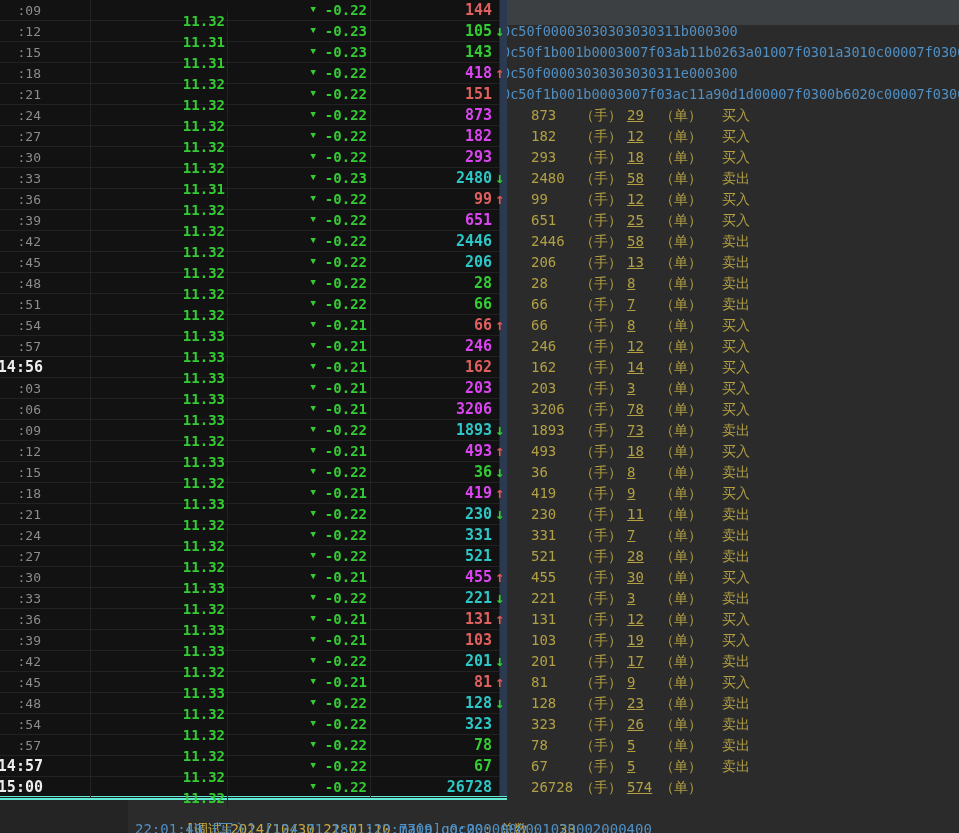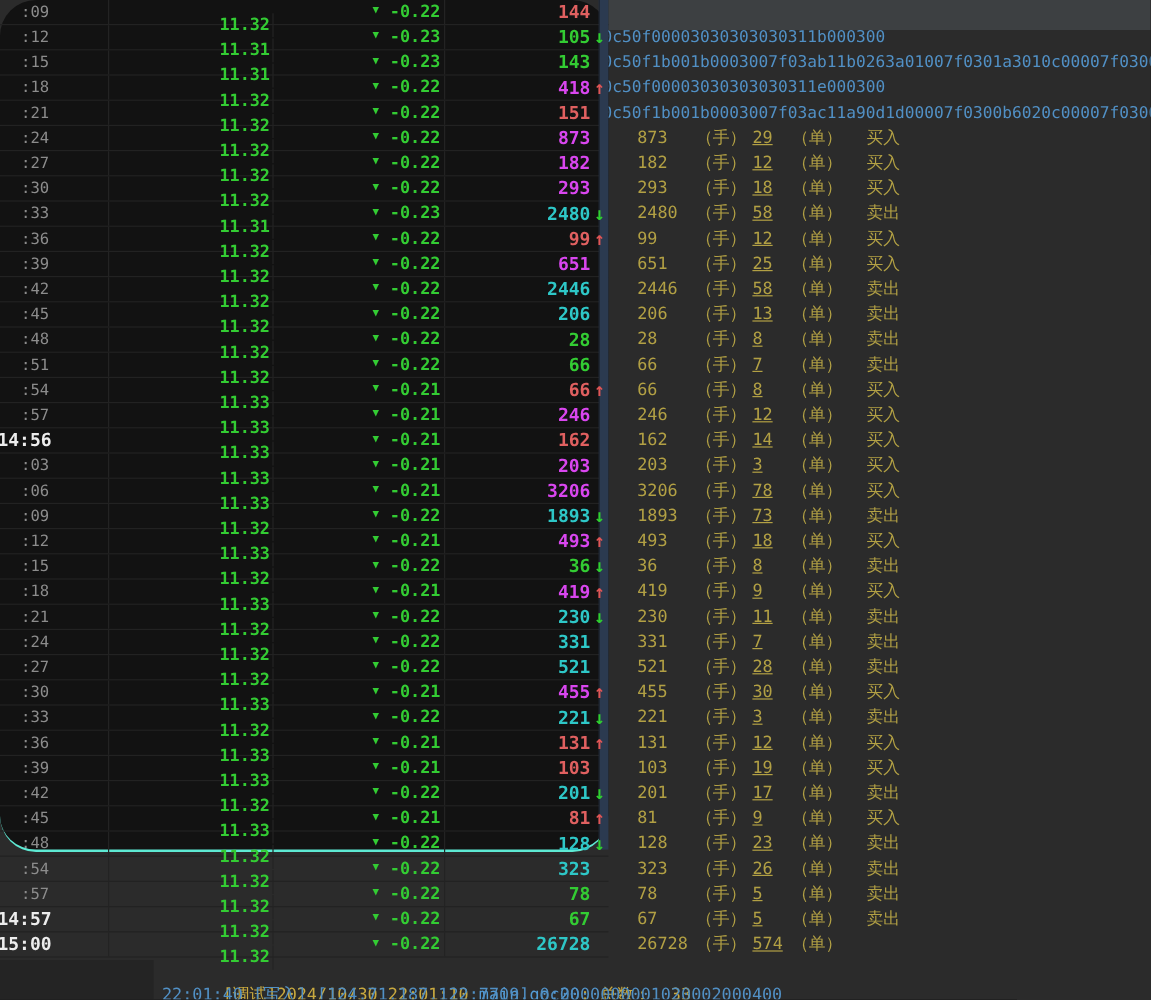--- a/index.html
+++ b/index.html
@@ -15,22 +15,22 @@
   .t-cnt{width:33px;text-decoration:underline;}
   .t-ord{width:62px;}
   .t-dir{}
   .log-debug{left:135px;top:798px;color:#c9a93f;font-size:14px;}
   .log-debug a{color:#539bd6;text-decoration:underline;cursor:pointer;}
   .log-write{left:135px;top:819px;color:#5190c5;font-size:14px;}
   #top-gray-bar{position:absolute;left:507px;top:0;width:452px;height:25px;background:#3d4042;z-index:2;}
   #console-gutter{position:absolute;left:0;top:800px;width:128px;height:33px;background:#242424;z-index:1;}
 
   
-  #tick-window{position:absolute;left:0;top:0;width:507px;height:710px;z-index:3;
-               background:#121212;border-bottom:2px solid #5eead4;box-sizing:border-box;border-radius:30px;}
+  #tick-window{position:absolute;left:0;top:0;width:507px;height:800px;z-index:3;
+               background:#121212;border-bottom:4px solid #5eead4;box-sizing:border-box;}
   .trow{display:flex;height:21px;box-sizing:border-box;border-bottom:1px solid #222222;
         align-items:center;font-weight:bold;}
   .cell{box-sizing:border-box;height:100%;display:flex;align-items:center;justify-content:flex-end;}
   .c-time{width:91px;border-right:1px solid #232323;padding-right:49px;
           font-size:13px;font-weight:normal;color:#8c8c8c;}
   .c-time.full{font-size:15px;font-weight:bold;color:#ededed;padding-right:47px;}
   .c-price{width:137px;border-right:1px solid #232323;padding-right:2px;color:#33cc33;font-size:14px;margin-top:22px;}
   .c-change{width:143px;border-right:1px solid #232323;padding-right:3px;color:#33cc33;font-size:14px;}
   .tri{font-style:normal;font-size:9px;margin-right:9px;position:relative;top:-1px;}
   .c-vol{width:123px;padding-right:2px;font-size:15px;}

